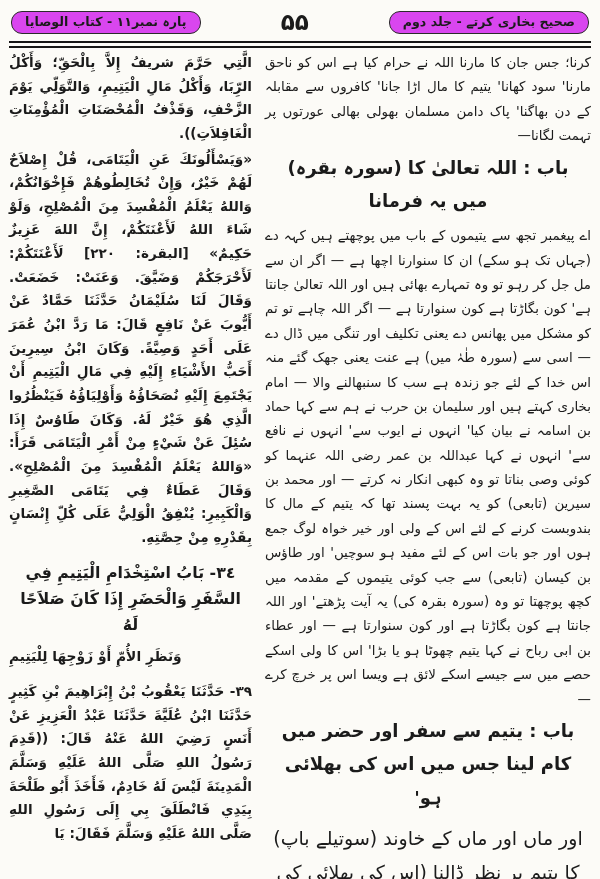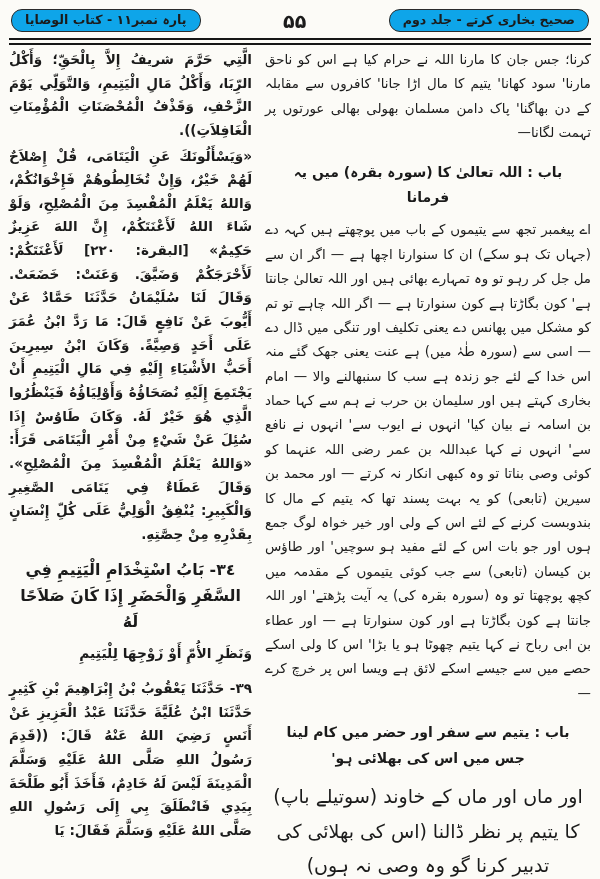--- a/index.html
+++ b/index.html
@@ -23,24 +23,24 @@
     padding:2px 2px 0 2px;
   }
   .hdr-box{
     border:1.6px solid #2b2b2b;
     border-radius:11px;
     padding:2px 13px 4px 13px;
     font-size:12.6px;
     font-weight:bold;
     white-space:nowrap;
     direction:rtl;
-    background:#0ea5e9;
+    background:#d946ef;
   }
   .hdr-num{
-    font-size:19px;
+    font-size:23px;
     font-weight:bold;
     letter-spacing:1px;
   }
   .rule{
     margin-top:6px;
     height:3px;
     border-top:2.6px solid #161616;
     border-bottom:2.2px solid #161616;
   }
   
@@ -67,31 +67,31 @@
   .blk{text-align:justify;}
   .blk.body{margin:0 0 2px 0;}
   .arabic .blk.heading{
     text-align:center;
     font-weight:bold;
     font-size:15.8px;
     line-height:1.62;
     margin:11px 2px 7px 2px;
   }
   .arabic .blk.subheading{
-    text-align:right;
+    text-align:left;
     font-weight:bold;
     font-size:13.8px;
     margin:0 0 12px 0;
   }
   .urdu .blk.heading{
     text-align:center;
     font-weight:bold;
-    font-size:14px;
+    font-size:18px;
     line-height:1.85;
-    margin:14px 6px 7px 6px;
+    margin:2px 6px 7px 6px;
   }
   .urdu .blk.subheading{
     text-align:center;
     font-size:19px;
     margin:0 0 4px 0;
   }
 </style>
 </head>
 <body>
 

